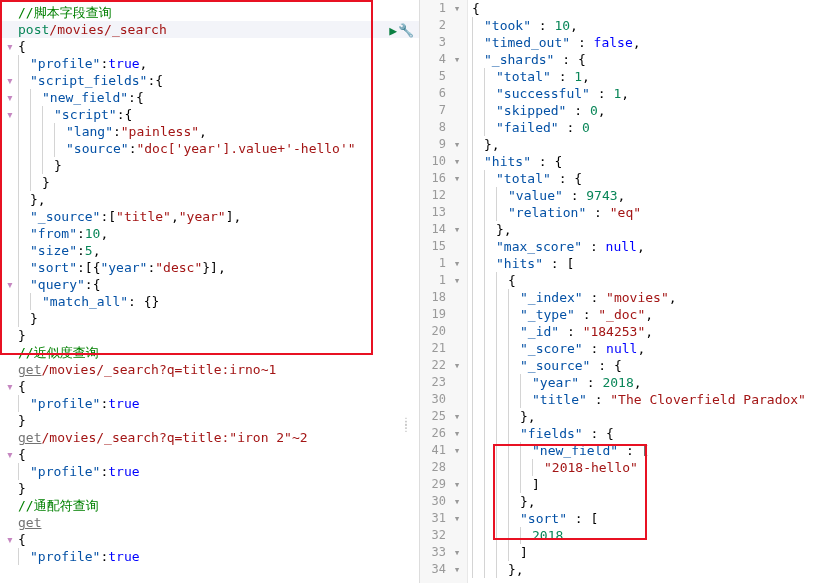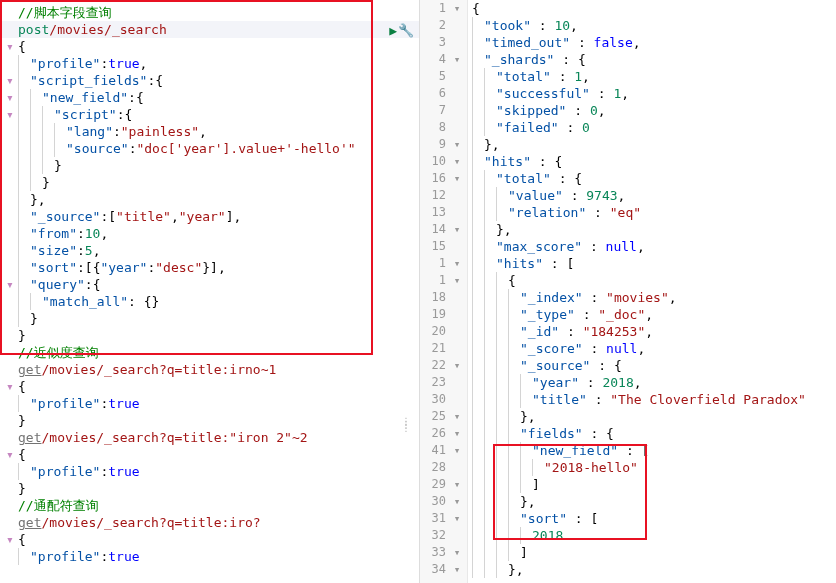--- a/index.html
+++ b/index.html
@@ -157,21 +157,21 @@
       <div class="code-line"><span class="gutter-marker"></span><span class="comment">//近似度查询</span></div>
       <div class="code-line"><span class="gutter-marker"></span><span class="method-get">get</span> <span class="path">/movies/_search?q=title:irno~1</span></div>
       <div class="code-line"><span class="gutter-marker">▾</span><span class="r-punc">{</span></div>
       <div class="code-line"><span class="gutter-marker"></span><span class="indent-guide" style="margin-right:11px"></span><span class="r-key">"profile"</span><span class="r-punc">:</span><span class="r-bool">true</span></div>
       <div class="code-line"><span class="gutter-marker"></span><span class="r-punc">}</span></div>
       <div class="code-line"><span class="gutter-marker"></span><span class="method-get">get</span> <span class="path">/movies/_search?q=title:"iron 2"~2</span></div>
       <div class="code-line"><span class="gutter-marker">▾</span><span class="r-punc">{</span></div>
       <div class="code-line"><span class="gutter-marker"></span><span class="indent-guide" style="margin-right:11px"></span><span class="r-key">"profile"</span><span class="r-punc">:</span><span class="r-bool">true</span></div>
       <div class="code-line"><span class="gutter-marker"></span><span class="r-punc">}</span></div>
       <div class="code-line"><span class="gutter-marker"></span><span class="comment">//通配符查询</span></div>
-      <div class="code-line"><span class="gutter-marker"></span><span class="method-get">get</span> <span class="path">/movies/_search?q=title:iro?</span></div>
+      <div class="code-line"><span class="gutter-marker"></span><span class="method-get">get</span> </div>
       <div class="code-line"><span class="gutter-marker">▾</span><span class="r-punc">{</span></div>
       <div class="code-line"><span class="gutter-marker"></span><span class="indent-guide" style="margin-right:11px"></span><span class="r-key">"profile"</span><span class="r-punc">:</span><span class="r-bool">true</span></div>
     </div>
   <div class="gray-dragger">⋮<br>⋮<br>⋮</div>
 </div>
 
 <div class="panel right-panel">
   <div class="red-box right-red"></div>
   <div class="right-gutter" id="right-gutter">
       <div class="gutter-row">

